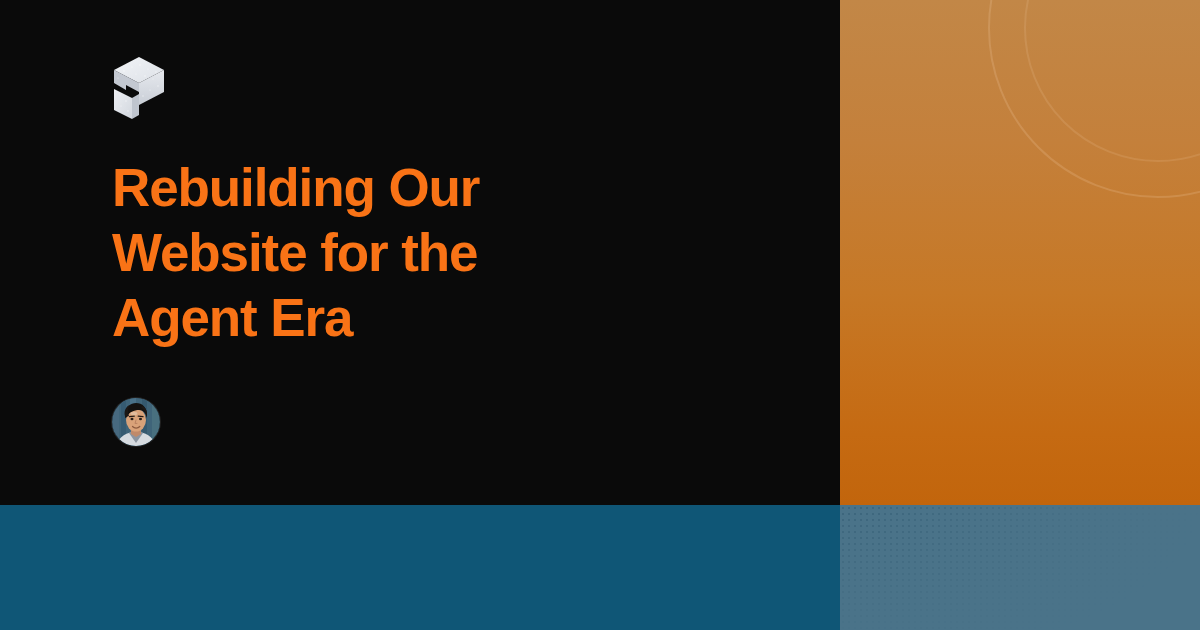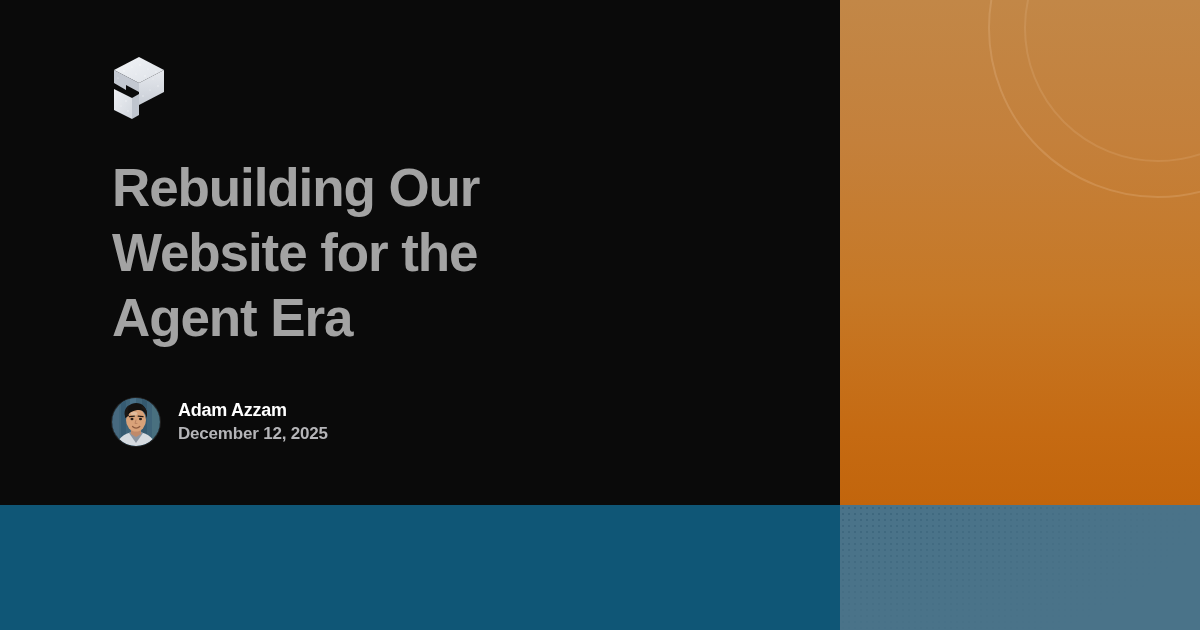--- a/index.html
+++ b/index.html
@@ -101,21 +101,21 @@
   .headline {
     position: absolute;
     left: 0;
     top: 155px;
     width: 620px;
     margin: 0;
     font-size: 53px;
     line-height: 65px;
     font-weight: 700;
     letter-spacing: -1.1px;
-    color: #a3a3a3;
+    color: #f97316;
     white-space: pre-line;
   }
 
   .byline {
     position: absolute;
     left: 0;
     top: 398px;
     display: flex;
     align-items: center;
     gap: 18px;
@@ -264,20 +264,16 @@
             <path d="M26.2 18.1 L31 18.6" stroke="#241A15" stroke-width="1.3" stroke-linecap="round"></path>
 
             <path d="M24 22 L23 25.4 L25 25.4" fill="none" stroke="#B57F5D" stroke-width="0.9" stroke-linecap="round" stroke-linejoin="round"></path>
             <path d="M20.5 28.5 C22.5 30.6 25.8 30.6 27.8 28.5" fill="none" stroke="#8E5C40" stroke-width="1.2" stroke-linecap="round"></path>
 
             <ellipse cx="22" cy="15.5" rx="3.4" ry="1.8" fill="#EBD6C2" opacity="0.5"></ellipse>
           </g>
         </svg>
       </div>
 
-      <div class="byline-text">
-        <span class="author-name">Adam Azzam</span>
-        <span class="publish-date">December 12, 2025</span>
-      </div>
     </div>
 
   </div>
 </div>
 
 </body></html>

